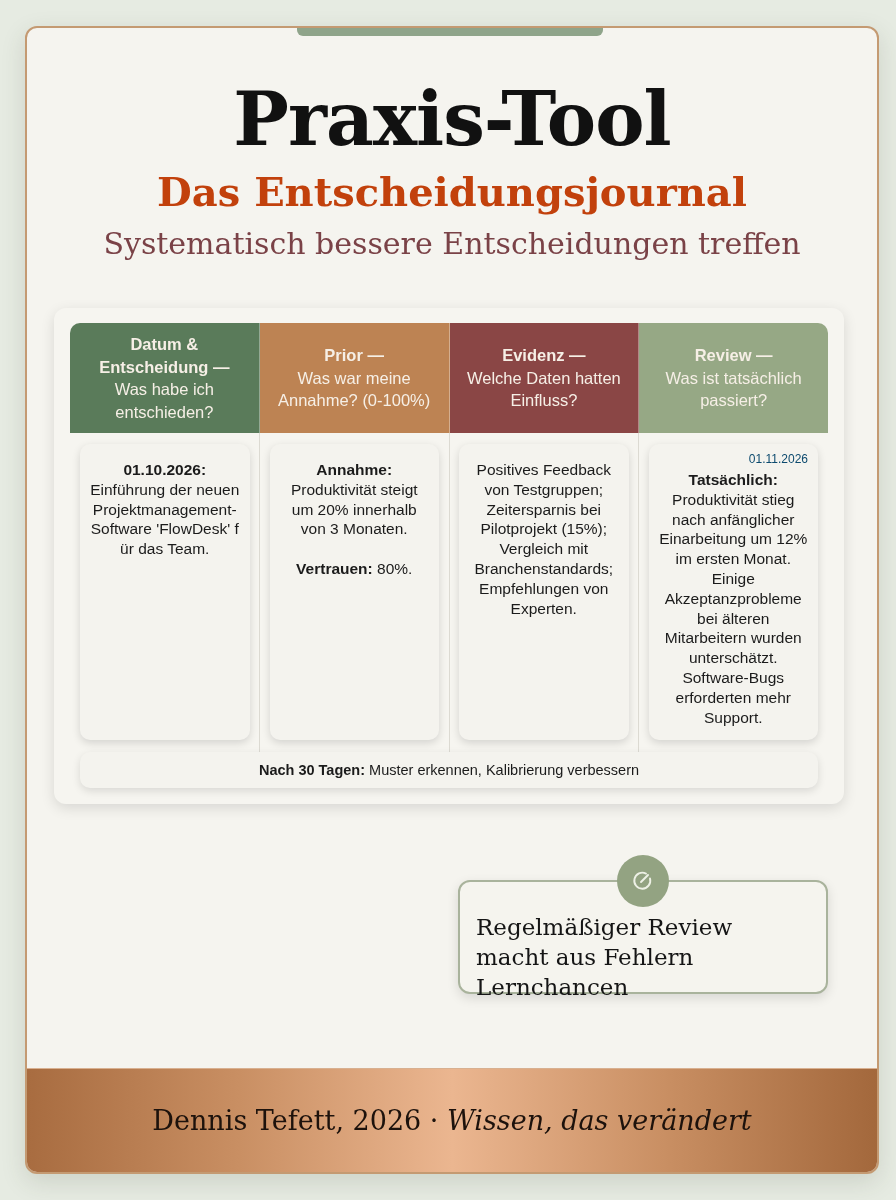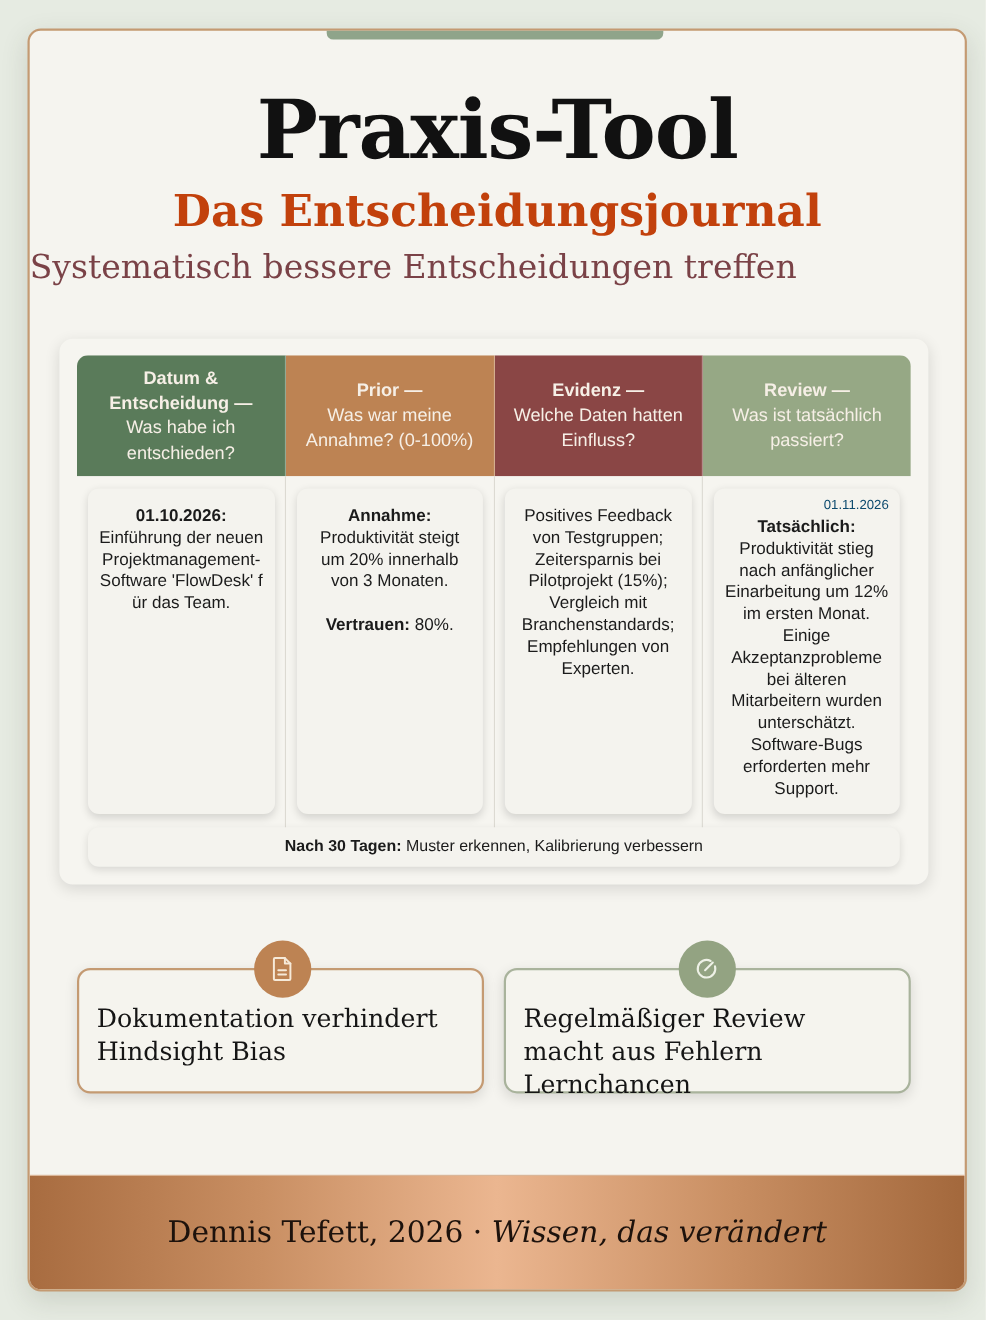--- a/index.html
+++ b/index.html
@@ -38,21 +38,21 @@
   .subtitle {
     position: absolute; left: 0; right: 0; top: 140px;
     text-align: center;
     font-family: "DejaVu Serif", serif;
     font-weight: bold;
     font-size: 40px;
     color: #c2410c;
   }
   .tagline {
     position: absolute; left: 0; right: 0; top: 198px;
-    text-align: left;
+    text-align: center;
     font-family: "DejaVu Serif", serif;
     font-size: 30px;
     color: #7a4247;
   }
   .table-card {
     position: absolute;
     left: 27px; top: 280px;
     width: 790px; height: 496px;
     background: #f6f5f0;
     border-radius: 12px;
@@ -220,31 +220,20 @@
         </div>
       </div>
     </div>
 
     <div class="footer-bar">
       <b>Nach 30 Tagen:</b>
       <span>Muster erkennen, Kalibrierung verbessern</span>
     </div>
   </div>
 
-  <div class="insight left">
-    <div class="badge">
-      <svg width="22" height="24" viewBox="0 0 22 24" fill="none" stroke="#f6ead9" stroke-width="1.8" stroke-linejoin="round" stroke-linecap="round">
-        <path d="M4 2 H13 L18 7 V21 a1 1 0 0 1 -1 1 H4 a1 1 0 0 1 -1 -1 V3 a1 1 0 0 1 1 -1 Z"></path>
-        <path d="M13 2 V7 H18"></path>
-        <path d="M7 13 H14"></path>
-        <path d="M7 17 H14"></path>
-      </svg>
-    </div>
-    <span>Dokumentation verhindert Hindsight Bias</span>
-  </div>
 
   <div class="insight right">
     <div class="badge">
       <svg width="24" height="24" viewBox="0 0 24 24" fill="none" stroke="#eef1e6" stroke-width="1.9" stroke-linecap="round">
         <path d="M19 9.5 A8 8 0 1 1 15 4.6"></path>
         <path d="M10 13 L17 6"></path>
       </svg>
     </div>
     <span>Regelmäßiger Review macht aus Fehlern Lernchancen</span>
   </div>

